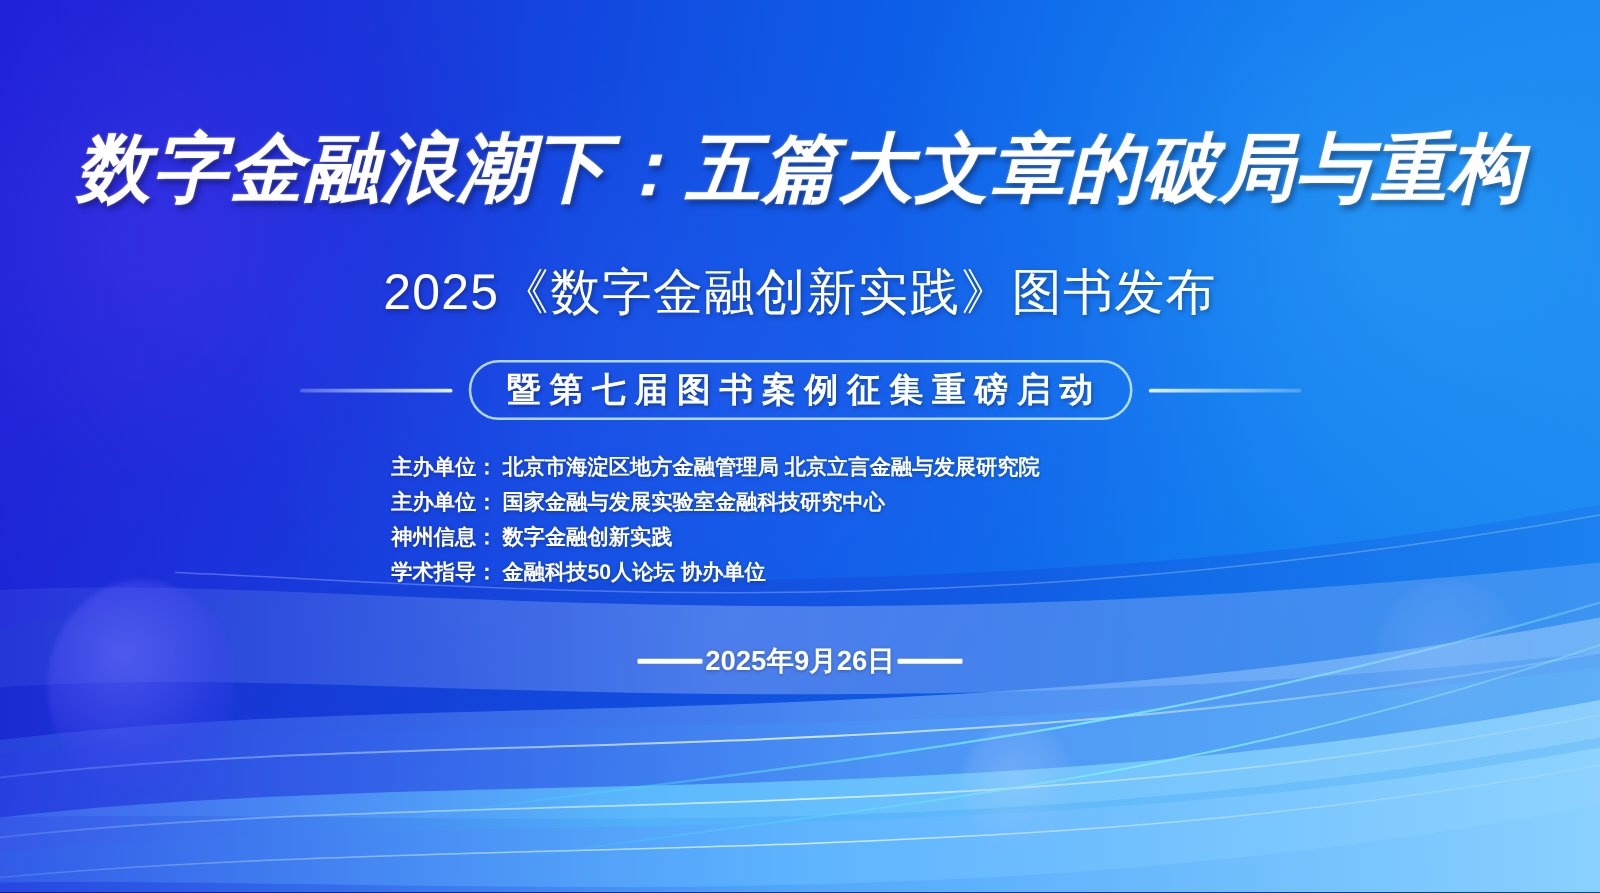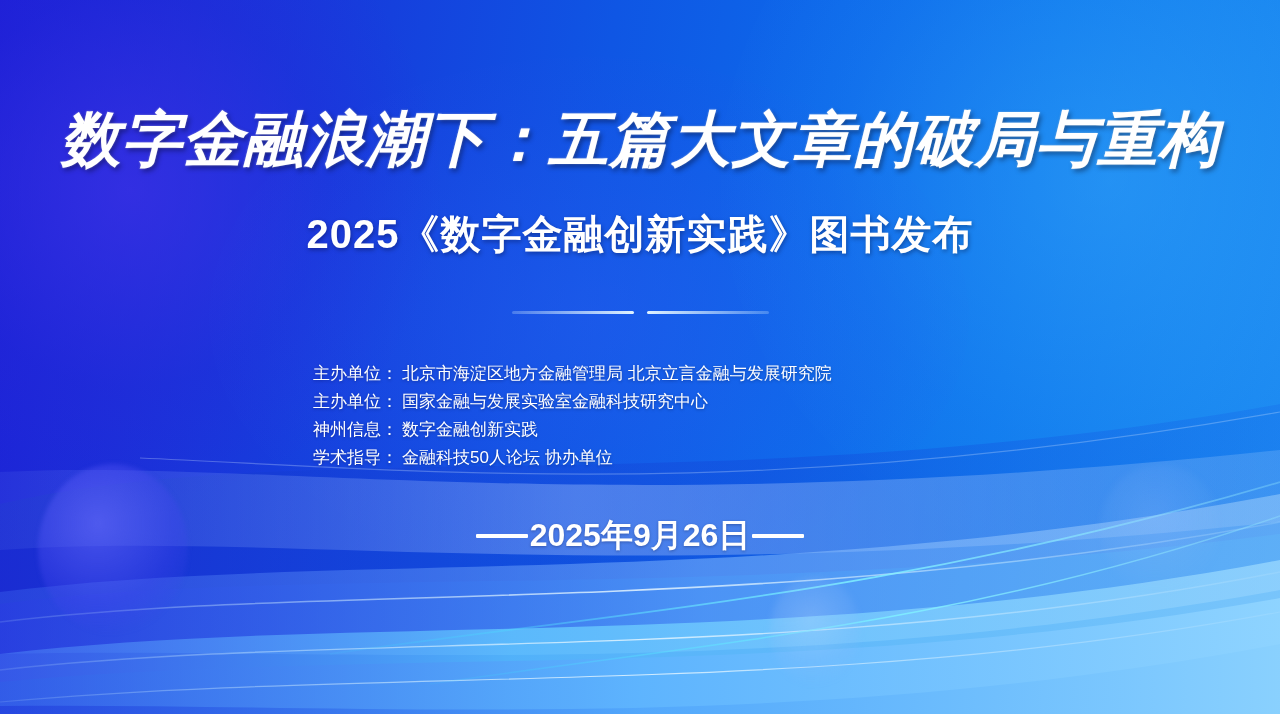--- a/index.html
+++ b/index.html
@@ -81,36 +81,36 @@
     z-index: 5;
     width: 1280px;
     height: 714px;
     text-align: center;
   }
 
   .main-title {
     position: absolute;
     left: 0; right: 0;
     top: 104px;
-    font-family: Liberation Sans, sans-serif;
+    font-family: Liberation Mono, monospace;
     font-weight: 700;
     font-size: 60px;
     line-height: 72px;
     letter-spacing: 1px;
     color: #ffffff;
     font-style: italic;
     text-shadow: 2px 3px 5px rgba(0,0,20,0.40), 0 0 2px rgba(255,255,255,0.5);
     white-space: nowrap;
   }
 
   .sub-title {
     position: absolute;
     left: 0; right: 0;
     top: 208px;
-    font-weight: 700;
+    font-weight: 400;
     font-size: 40px;
     line-height: 52px;
     letter-spacing: 1px;
     color: #ffffff;
     text-shadow: 1px 2px 4px rgba(0,0,30,0.35);
     white-space: nowrap;
   }
 
   .banner-row {
     position: absolute;
@@ -151,21 +151,21 @@
     text-shadow: 1px 1px 3px rgba(0,0,30,0.30);
   }
 
   .info-block {
     position: absolute;
     top: 360px;
     left: 313px;
     text-align: left;
   }
   .info-line {
-    font-weight: 400;
+    font-weight: 700;
     font-size: 17px;
     line-height: 28px;
     color: #ffffff;
     white-space: nowrap;
     text-shadow: 0 1px 3px rgba(0,0,40,0.35);
   }
   .info-line .lbl { margin-right: 4px; }
 
   .date-row {
     position: absolute;
@@ -177,21 +177,21 @@
     gap: 0px;
   }
   .date-dash {
     width: 52px;
     height: 4px;
     background: #ffffff;
     border-radius: 1px;
   }
   .date-text {
     font-weight: 700;
-    font-size: 32px;
+    font-size: 22px;
     color: #ffffff;
     white-space: nowrap;
     padding: 0 2px;
     text-shadow: 0 1px 3px rgba(0,0,40,0.30);
   }
 </style>
 </head>
 <body>
 
 <div id="poster">
@@ -264,20 +264,23 @@
   </div>
 
   <div class="content">
 
     <div class="main-title">数字金融浪潮下：五篇大文章的破局与重构</div>
 
     <div class="sub-title">2025《数字金融创新实践》图书发布</div>
 
     <div class="banner-row">
       <div class="banner-rule left"></div>
+      <div class="banner-pill">
+        <span>暨第七届图书案例征集重磅启动</span>
+      </div>
       <div class="banner-rule right"></div>
     </div>
 
     <div class="info-block">
       <div class="info-line">
         <span class="lbl">主办单位：</span><span class="val">北京市海淀区地方金融管理局  北京立言金融与发展研究院</span>
       </div>
       <div class="info-line">
         <span class="lbl">主办单位：</span><span class="val">国家金融与发展实验室金融科技研究中心</span>
       </div>

